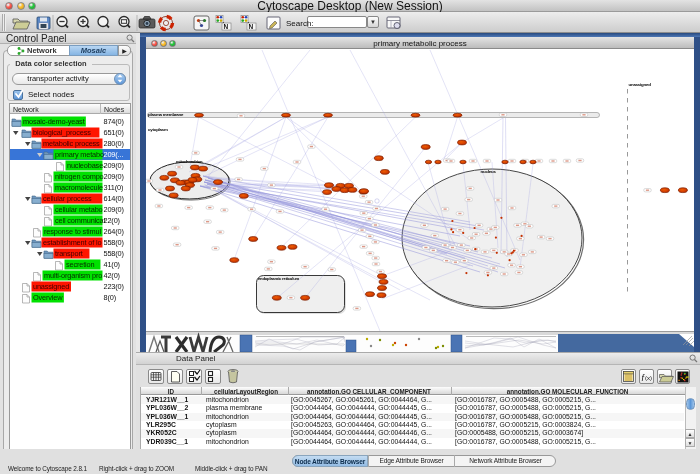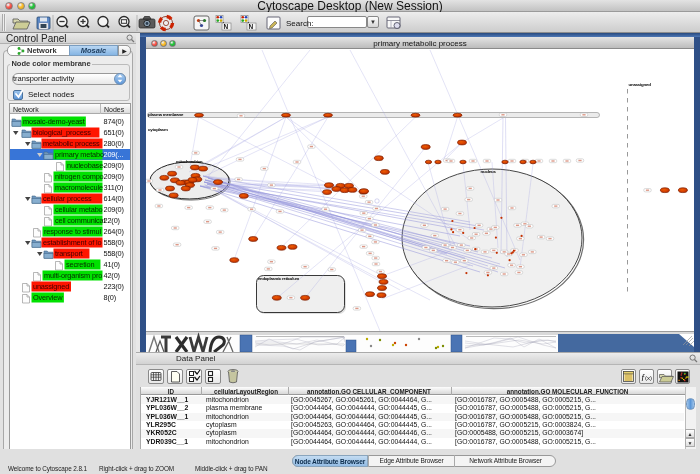--- a/index.html
+++ b/index.html
@@ -90,23 +90,23 @@
 <div class="abs" style="left:27px;top:45.5px;width:40px;height:10px;font-size:7.5px;font-weight:bold;color:#333;line-height:10px;">Network</div>
 <svg class="abs" style="left:17px;top:46.5px" width="8" height="8" viewBox="0 0 8 8">
     <line x1="2" y1="1.5" x2="6" y2="4" stroke="#888" stroke-width="0.7"></line>
     <line x1="2" y1="6.5" x2="6" y2="4" stroke="#888" stroke-width="0.7"></line>
     <circle cx="2" cy="1.5" r="1.4" fill="#2daa2d"></circle>
     <circle cx="2" cy="6.5" r="1.4" fill="#2daa2d"></circle>
     <circle cx="6" cy="4" r="1.4" fill="#2daa2d"></circle>
   </svg>
 <div class="abs" style="left:118px;top:45px;width:13px;height:11px;background:linear-gradient(#fdfdfd,#e2e2e2);border:1px solid #9a9a9a;border-radius:0 5px 5px 0;font-size:6px;color:#222;text-align:center;line-height:11px;">▶</div>
 <div class="abs" style="left:7px;top:64px;width:123px;height:37px;border:1px solid #bbb;border-radius:3px;"></div>
-<div class="abs" style="left:10px;top:60px;width:82px;height:8px;background:#ececec;font-size:7.5px;font-weight:bold;color:#333;line-height:8px;text-align:center;">Node color membrane</div>
+<div class="abs" style="left:10px;top:60px;width:82px;height:8px;background:#ececec;font-size:7.5px;font-weight:bold;color:#333;line-height:8px;text-align:center;">Data color selection</div>
 <div class="abs" style="left:12px;top:72.5px;width:114px;height:12px;background:linear-gradient(#ffffff,#e8e8e8);border:1px solid #999;border-radius:6px;"></div>
-<div class="abs" style="left:13px;top:73px;width:90px;height:11px;font-size:7.5px;color:#111;line-height:11px;text-align:left;">transporter activity</div>
+<div class="abs" style="left:13px;top:73px;width:90px;height:11px;font-size:7.5px;color:#111;line-height:11px;text-align:center;">transporter activity</div>
 <div class="abs" style="left:114px;top:72.5px;width:12px;height:12px;background:linear-gradient(#a8ccf0,#5f97d8);border:1px solid #6a8fb8;border-radius:6px;"></div>
 <svg class="abs" style="left:116px;top:74px" width="8" height="9" viewBox="0 0 8 9">
     <path d="M4 0.5 L6.4 3.2 L1.6 3.2 Z" fill="#fff"></path>
     <path d="M4 8.5 L6.4 5.8 L1.6 5.8 Z" fill="#fff"></path>
   </svg>
 <div class="abs" style="left:13px;top:90px;width:10px;height:10px;background:linear-gradient(#9cc4ec,#5e96d8);border:1px solid #49719c;border-radius:2px;"></div>
 <svg class="abs" style="left:14px;top:88px" width="11" height="12" viewBox="0 0 11 12">
     <path d="M2 6 L4.5 9 L8.5 2.5" fill="none" stroke="#fff" stroke-width="1.8" stroke-linecap="round"></path>
   </svg>
 <div class="abs" style="left:28px;top:90px;width:70px;height:10px;font-size:8px;color:#111;line-height:10px;">Select nodes</div>

